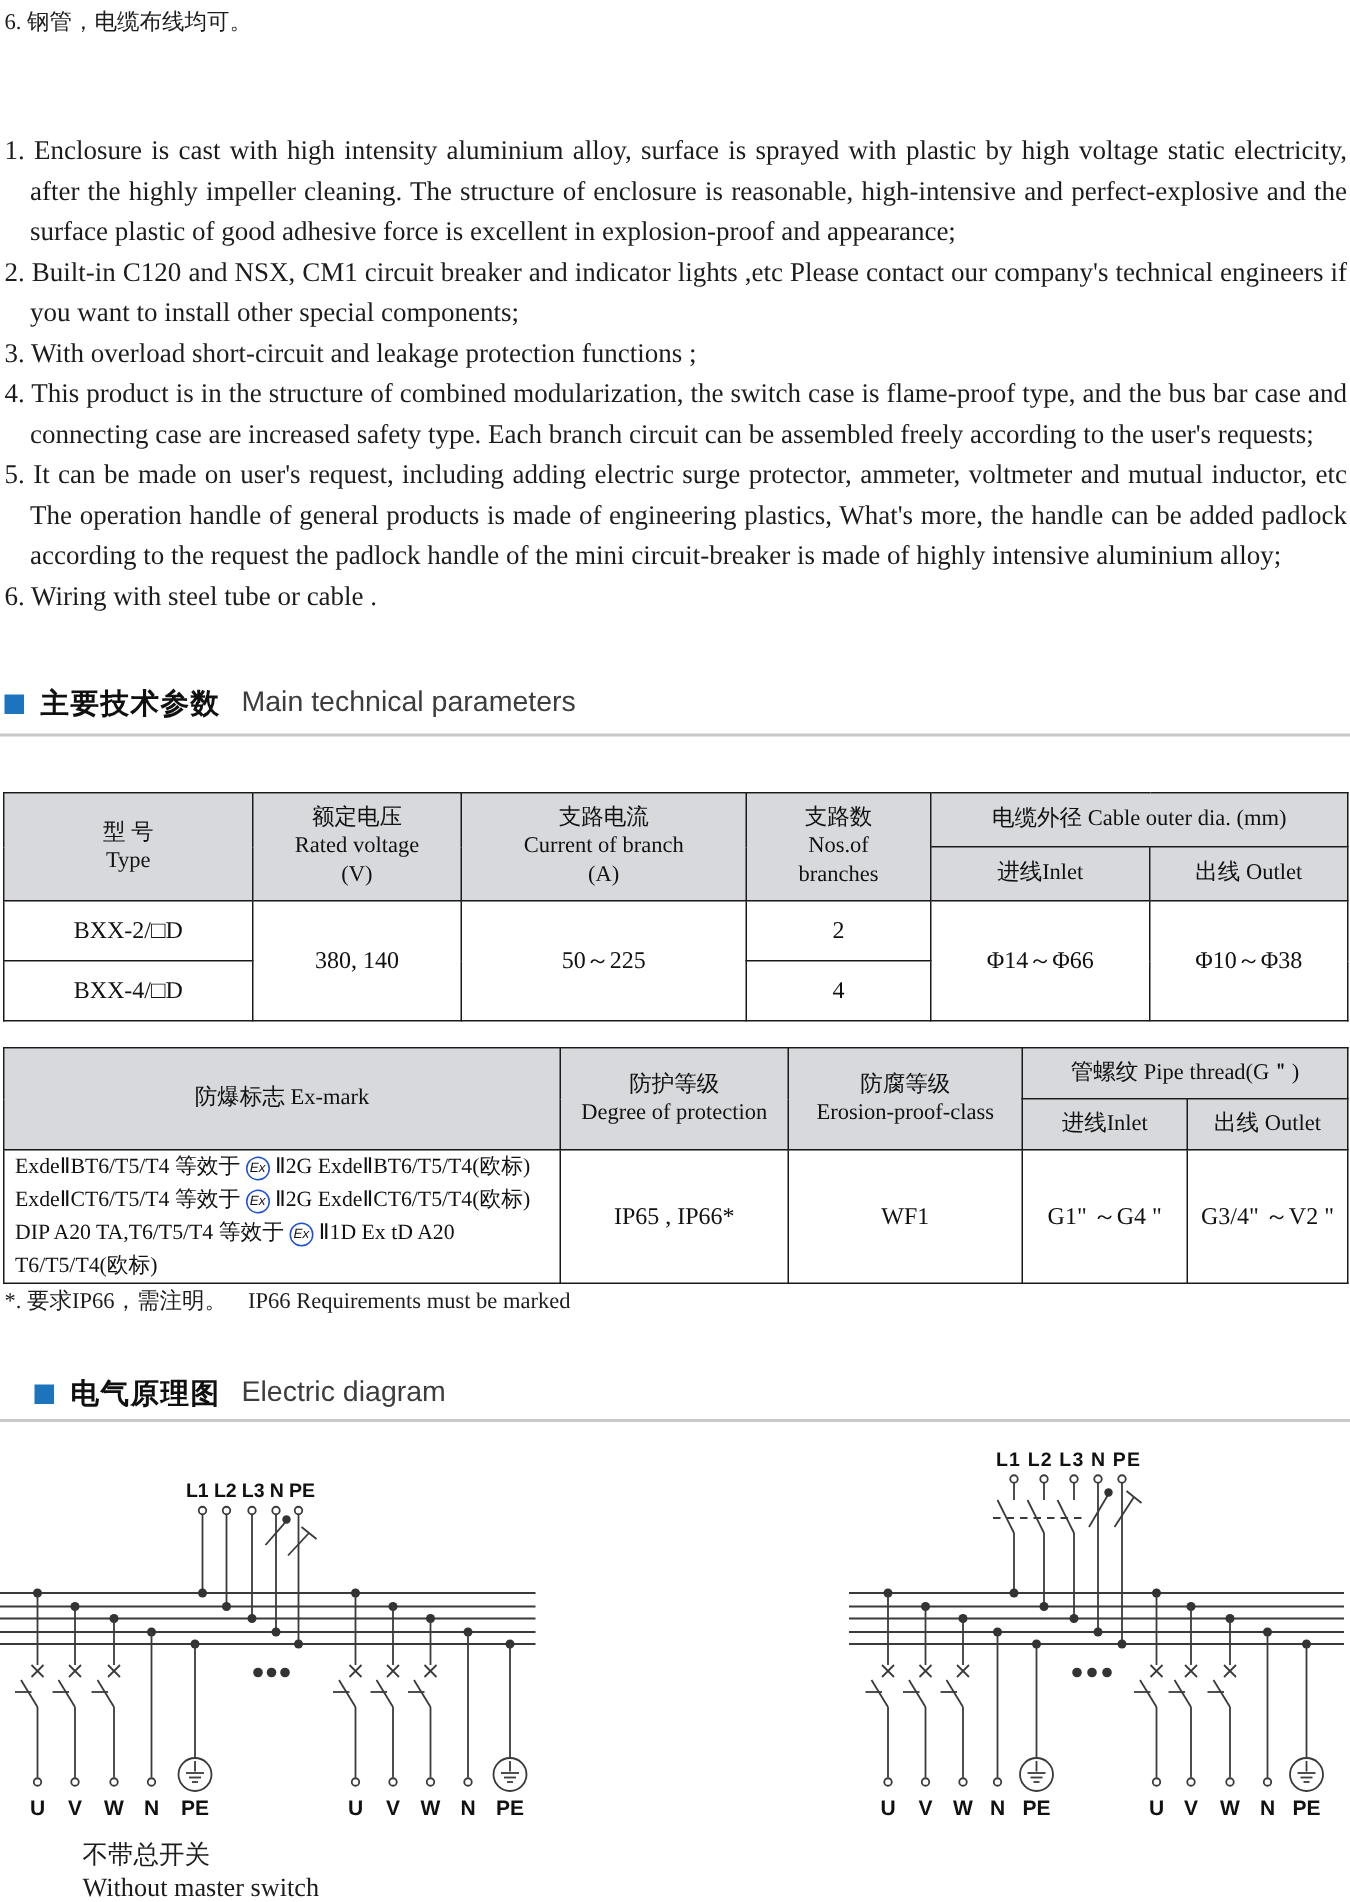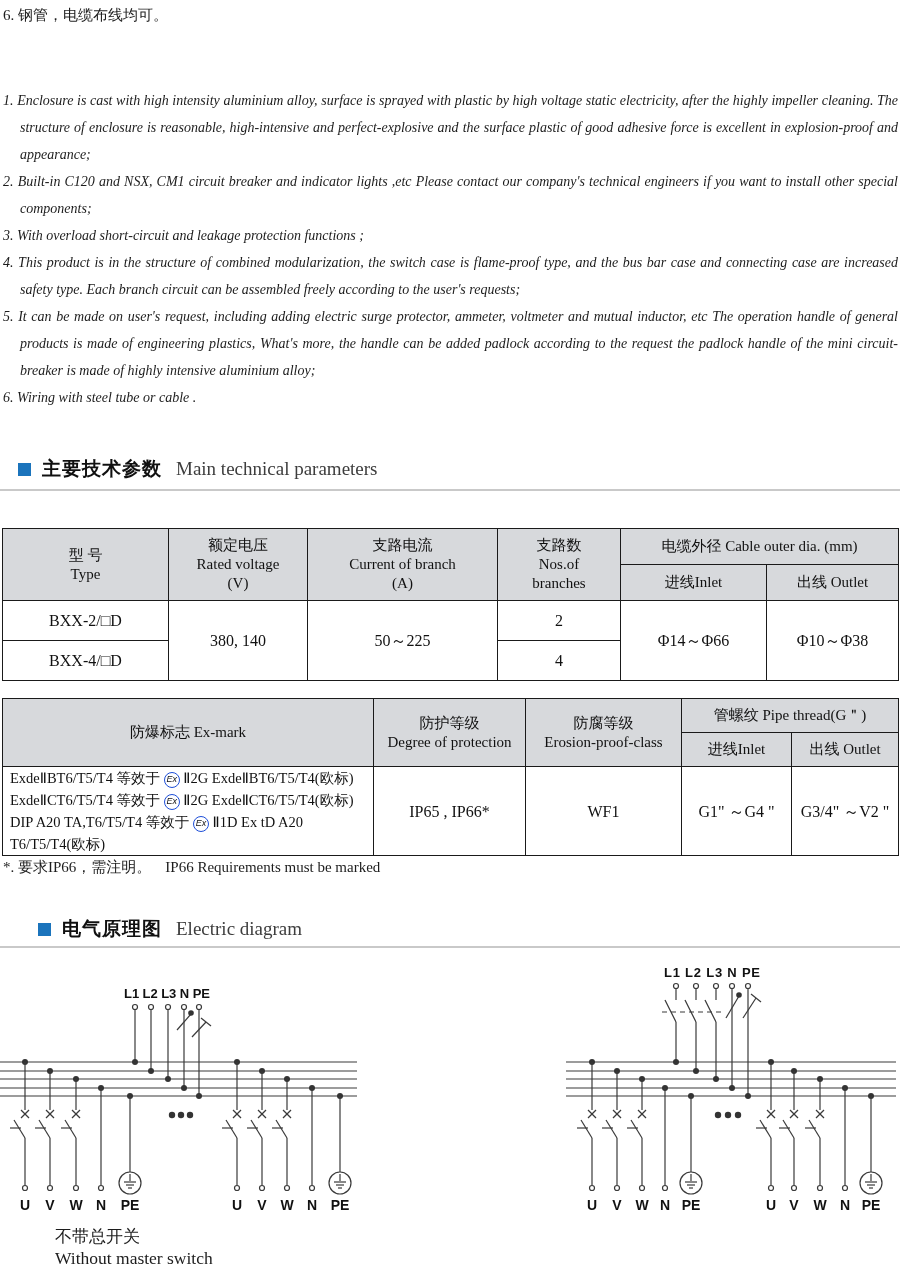--- a/index.html
+++ b/index.html
@@ -2,26 +2,26 @@
 <html><head>
 <meta charset="utf-8">
 <style>
   html,body{margin:0;padding:0;background:#fff;}
   .page{position:relative;width:900px;height:1268px;background:#ffffff;overflow:hidden;
         font-family:"Liberation Serif",serif;color:#1c1c1c;}
 
   
   .notes{position:absolute;left:3px;right:2px;}
   .zh-notes{top:2px;font-size:15px;line-height:26px;}
-  .en-notes{top:87px;font-size:14px;line-height:27px;text-align:justify;font-style:italic;}
+  .en-notes{top:87px;font-size:18px;line-height:27px;text-align:justify;}
   .note{padding-left:17px;text-indent:-17px;}
 
   
-  .sec-header{position:absolute;left:18px;display:flex;align-items:center;
-              font-family:Liberation Serif, serif;}
+  .sec-header{position:absolute;left:3px;display:flex;align-items:center;
+              font-family:Liberation Sans, sans-serif;}
   .sec-header .bullet{width:13px;height:13px;background:#1b74bc;margin-right:11px;flex:0 0 auto;}
   .sec-header .zh{font-size:19px;font-weight:bold;color:#101010;letter-spacing:1px;margin-right:14px;}
   .sec-header .en{font-size:19px;color:#3d3d3d;}
   .rule{position:absolute;left:0;right:0;height:2px;background:#c9c9c9;}
 
   
   table.spec{position:absolute;left:2px;width:896px;border-collapse:collapse;table-layout:fixed;
              text-align:center;font-size:15px;color:#111;}
   table.spec td{border:1px solid #1a1a1a;padding:0 2px;line-height:19px;}
   table.spec td.hd{background:#d7d9dc;}

